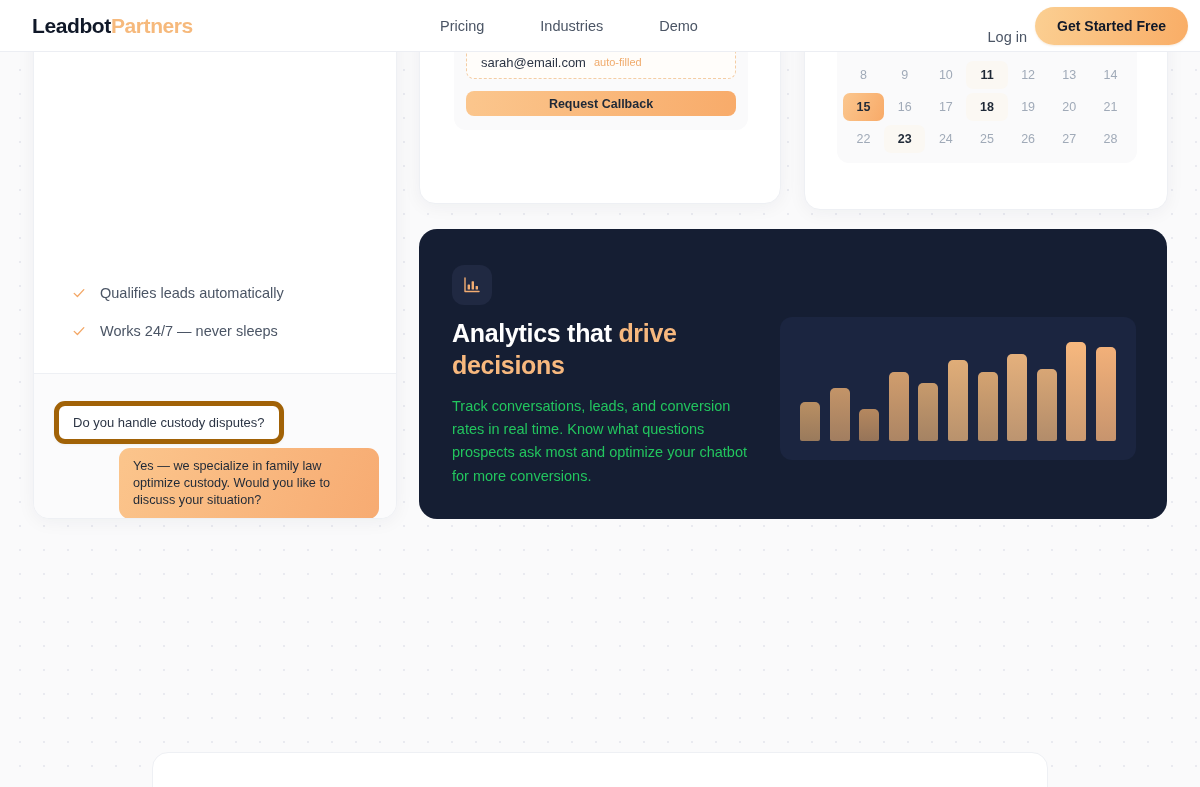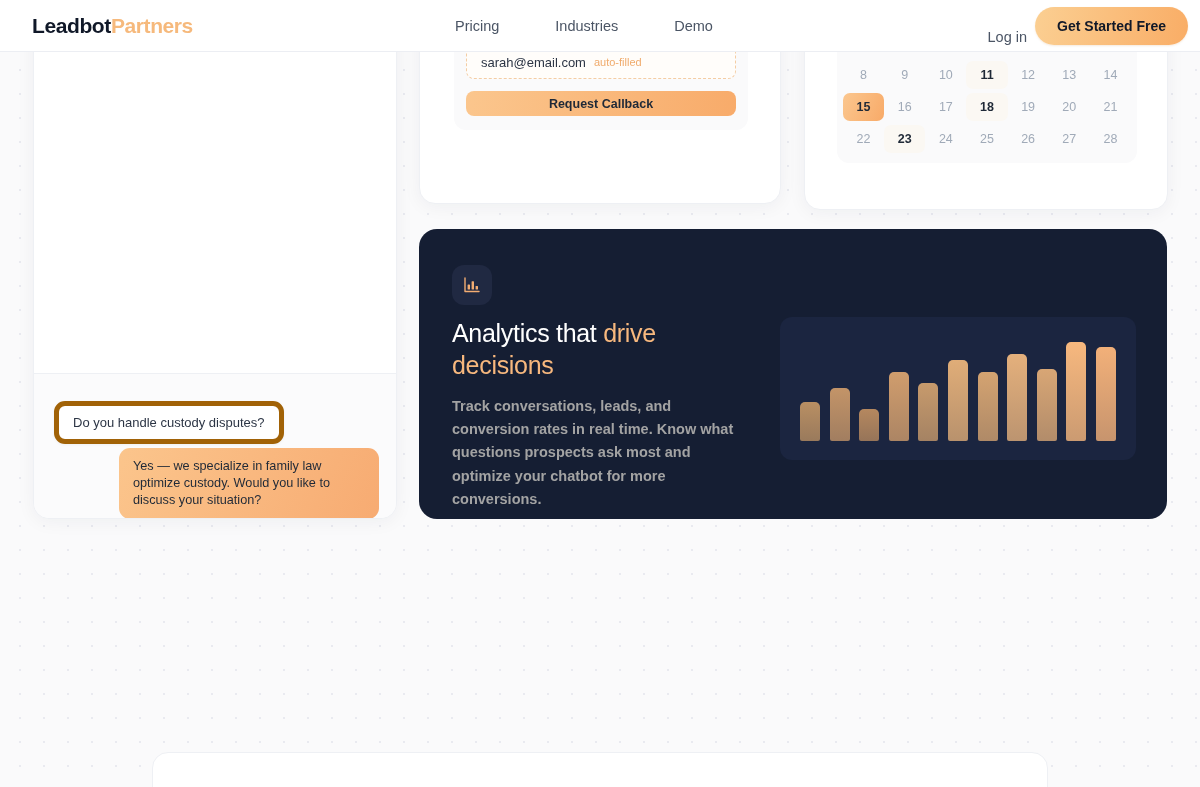--- a/index.html
+++ b/index.html
@@ -41,21 +41,21 @@
     font-size: 21px;
     font-weight: bold;
     letter-spacing: -0.4px;
     white-space: nowrap;
   }
   .brand-1 { color: #101828; }
   .brand-2 { color: #f6b97c; }
 
   .nav-links {
     position: absolute;
-    left: 455px;
+    left: 440px;
     display: flex;
     gap: 56px;
     align-items: flex-end;
   }
   .nav-link {
     font-size: 14.5px;
     color: #4b5565;
     text-decoration: none;
     cursor: pointer;
     white-space: nowrap;
@@ -288,35 +288,34 @@
     display: flex;
     align-items: center;
     justify-content: center;
   }
   .an-title {
     position: absolute;
     left: 33px;
     top: 88px;
     width: 300px;
     font-size: 25px;
-    font-weight: normal;
+    font-weight: bold;
     line-height: 1.28;
     color: #ffffff;
     letter-spacing: -0.3px;
   }
   .an-title .hl { color: #f7b87e; }
   .an-body {
     position: absolute;
     left: 33px;
     top: 166px;
     width: 300px;
     font-size: 14.5px;
     line-height: 1.6;
-    color: #a3a3a3;
-    font-weight: bold;
+    color: #22c55e;
   }
   .chart-box {
     position: absolute;
     left: 361px;
     top: 88px;
     width: 356px;
     height: 143px;
     background: #1b2540;
     border-radius: 12px;
   }
@@ -362,20 +361,34 @@
   </nav>
 
   <div class="nav-right">
     <span class="login-link">Log in</span>
     <button class="cta-btn">Get Started Free</button>
   </div>
 </header>
 
 <section class="card-left">
 
+  <div class="feature-list">
+    <div class="feature-row">
+      <svg class="check-icon" viewBox="0 0 16 16" fill="none">
+        <path d="M2.5 8.4 L6.2 12 L13.5 4.2" stroke="#f3a766" stroke-width="1.5" stroke-linecap="round" stroke-linejoin="round"></path>
+      </svg>
+      <span class="feature-text">Qualifies leads automatically</span>
+    </div>
+    <div class="feature-row">
+      <svg class="check-icon" viewBox="0 0 16 16" fill="none">
+        <path d="M2.5 8.4 L6.2 12 L13.5 4.2" stroke="#f3a766" stroke-width="1.5" stroke-linecap="round" stroke-linejoin="round"></path>
+      </svg>
+      <span class="feature-text">Works 24/7 — never sleeps</span>
+    </div>
+  </div>
 
   <div class="chat-divider"></div>
 
   <div class="chat-area">
     <div class="bubble-user">Do you handle custody disputes?</div>
     <div class="bubble-bot">Yes — we specialize in family law optimize custody. Would you like to discuss your situation?</div>
   </div>
 </section>
 
 <section class="card-center">

